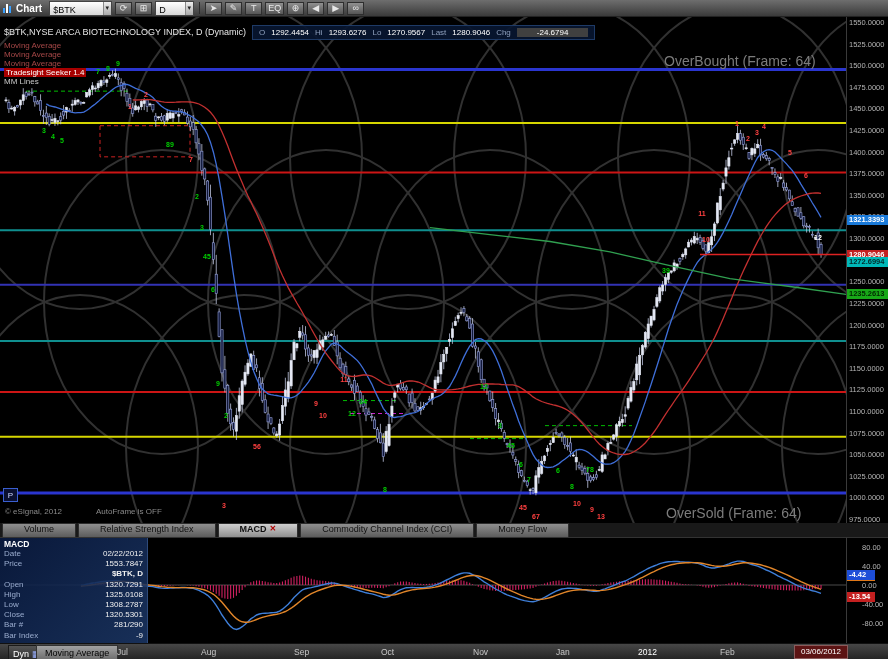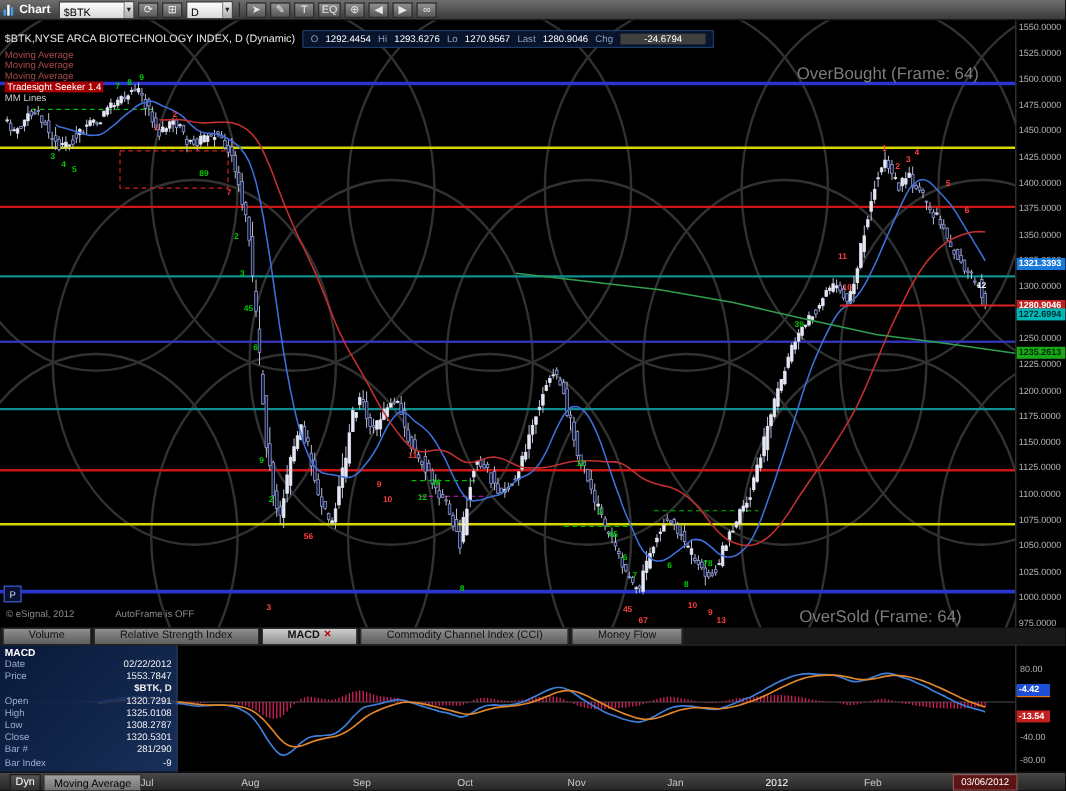--- a/index.html
+++ b/index.html
@@ -61,30 +61,30 @@
   .dwin{position:absolute;top:0;left:0;width:148px;height:106px;
     background:linear-gradient(135deg,rgba(10,26,62,0.93),rgba(28,56,104,0.85));
     border-right:1px solid #2e4a7a;box-sizing:border-box;font-size:8px;overflow:hidden;}
   .dwin-title{color:#fff;font-weight:bold;font-size:8.5px;padding:1px 4px 0 4px;}
   .dwin-row{display:flex;justify-content:space-between;padding:0 4px;height:10.2px;line-height:10.2px;}
   .dwin-row .dl{color:#9aacce;}
   .dwin-row .dv{color:#f0f0f0;}
   .dwin-row .dv.bold{font-weight:bold;}
   .maxis{position:absolute;top:537px;left:846px;width:42px;height:106px;background:#000;
     border-left:1px solid #3a3a3a;border-top:1px solid #333;overflow:hidden;}
-  .mlbl{position:absolute;left:3px;font-size:7.5px;color:#b4b4b4;margin-top:10px;}
+  .mlbl{position:absolute;left:15px;font-size:7.5px;color:#b4b4b4;}
   .mtag{position:absolute;left:0;width:28px;height:10px;line-height:10px;font-size:7.5px;
     font-weight:bold;padding-left:2px;box-sizing:border-box;}
 
   
   .bottombar{position:absolute;top:643px;left:0;width:888px;height:16px;
     background:linear-gradient(#474747,#232323);border-top:1px solid #111;}
-  .dyn-btn{position:absolute;left:8px;top:1px;height:13px;display:flex;align-items:center;gap:3px;
+  .dyn-btn{position:absolute;left:8px;top:1px;height:13px;display:flex;align-items:flex-end;gap:3px;
     color:#fff;font-size:9px;padding:0 4px;background:linear-gradient(#555,#2e2e2e);
-    border:1px solid #1a1a1a;flex-direction:column;}
+    border:1px solid #1a1a1a;}
   .dyn-grid{color:#9ab0ff;font-size:9px;}
   .study-seg{position:absolute;left:36px;top:1px;height:13px;display:flex;align-items:center;
     padding:0 8px;font-size:9px;color:#000;background:linear-gradient(#a2a2a2,#6f6f6f);
     border:1px solid #333;}
   .month-lbl{position:absolute;top:3px;font-size:8.5px;color:#c8c8c8;}
   .datebox{position:absolute;left:794px;top:1px;width:52px;height:12px;line-height:12px;
     text-align:center;font-size:8px;color:#fff;background:#5c1414;border:1px solid #8a5a5a;}
 </style>
 </head>
 <body>

